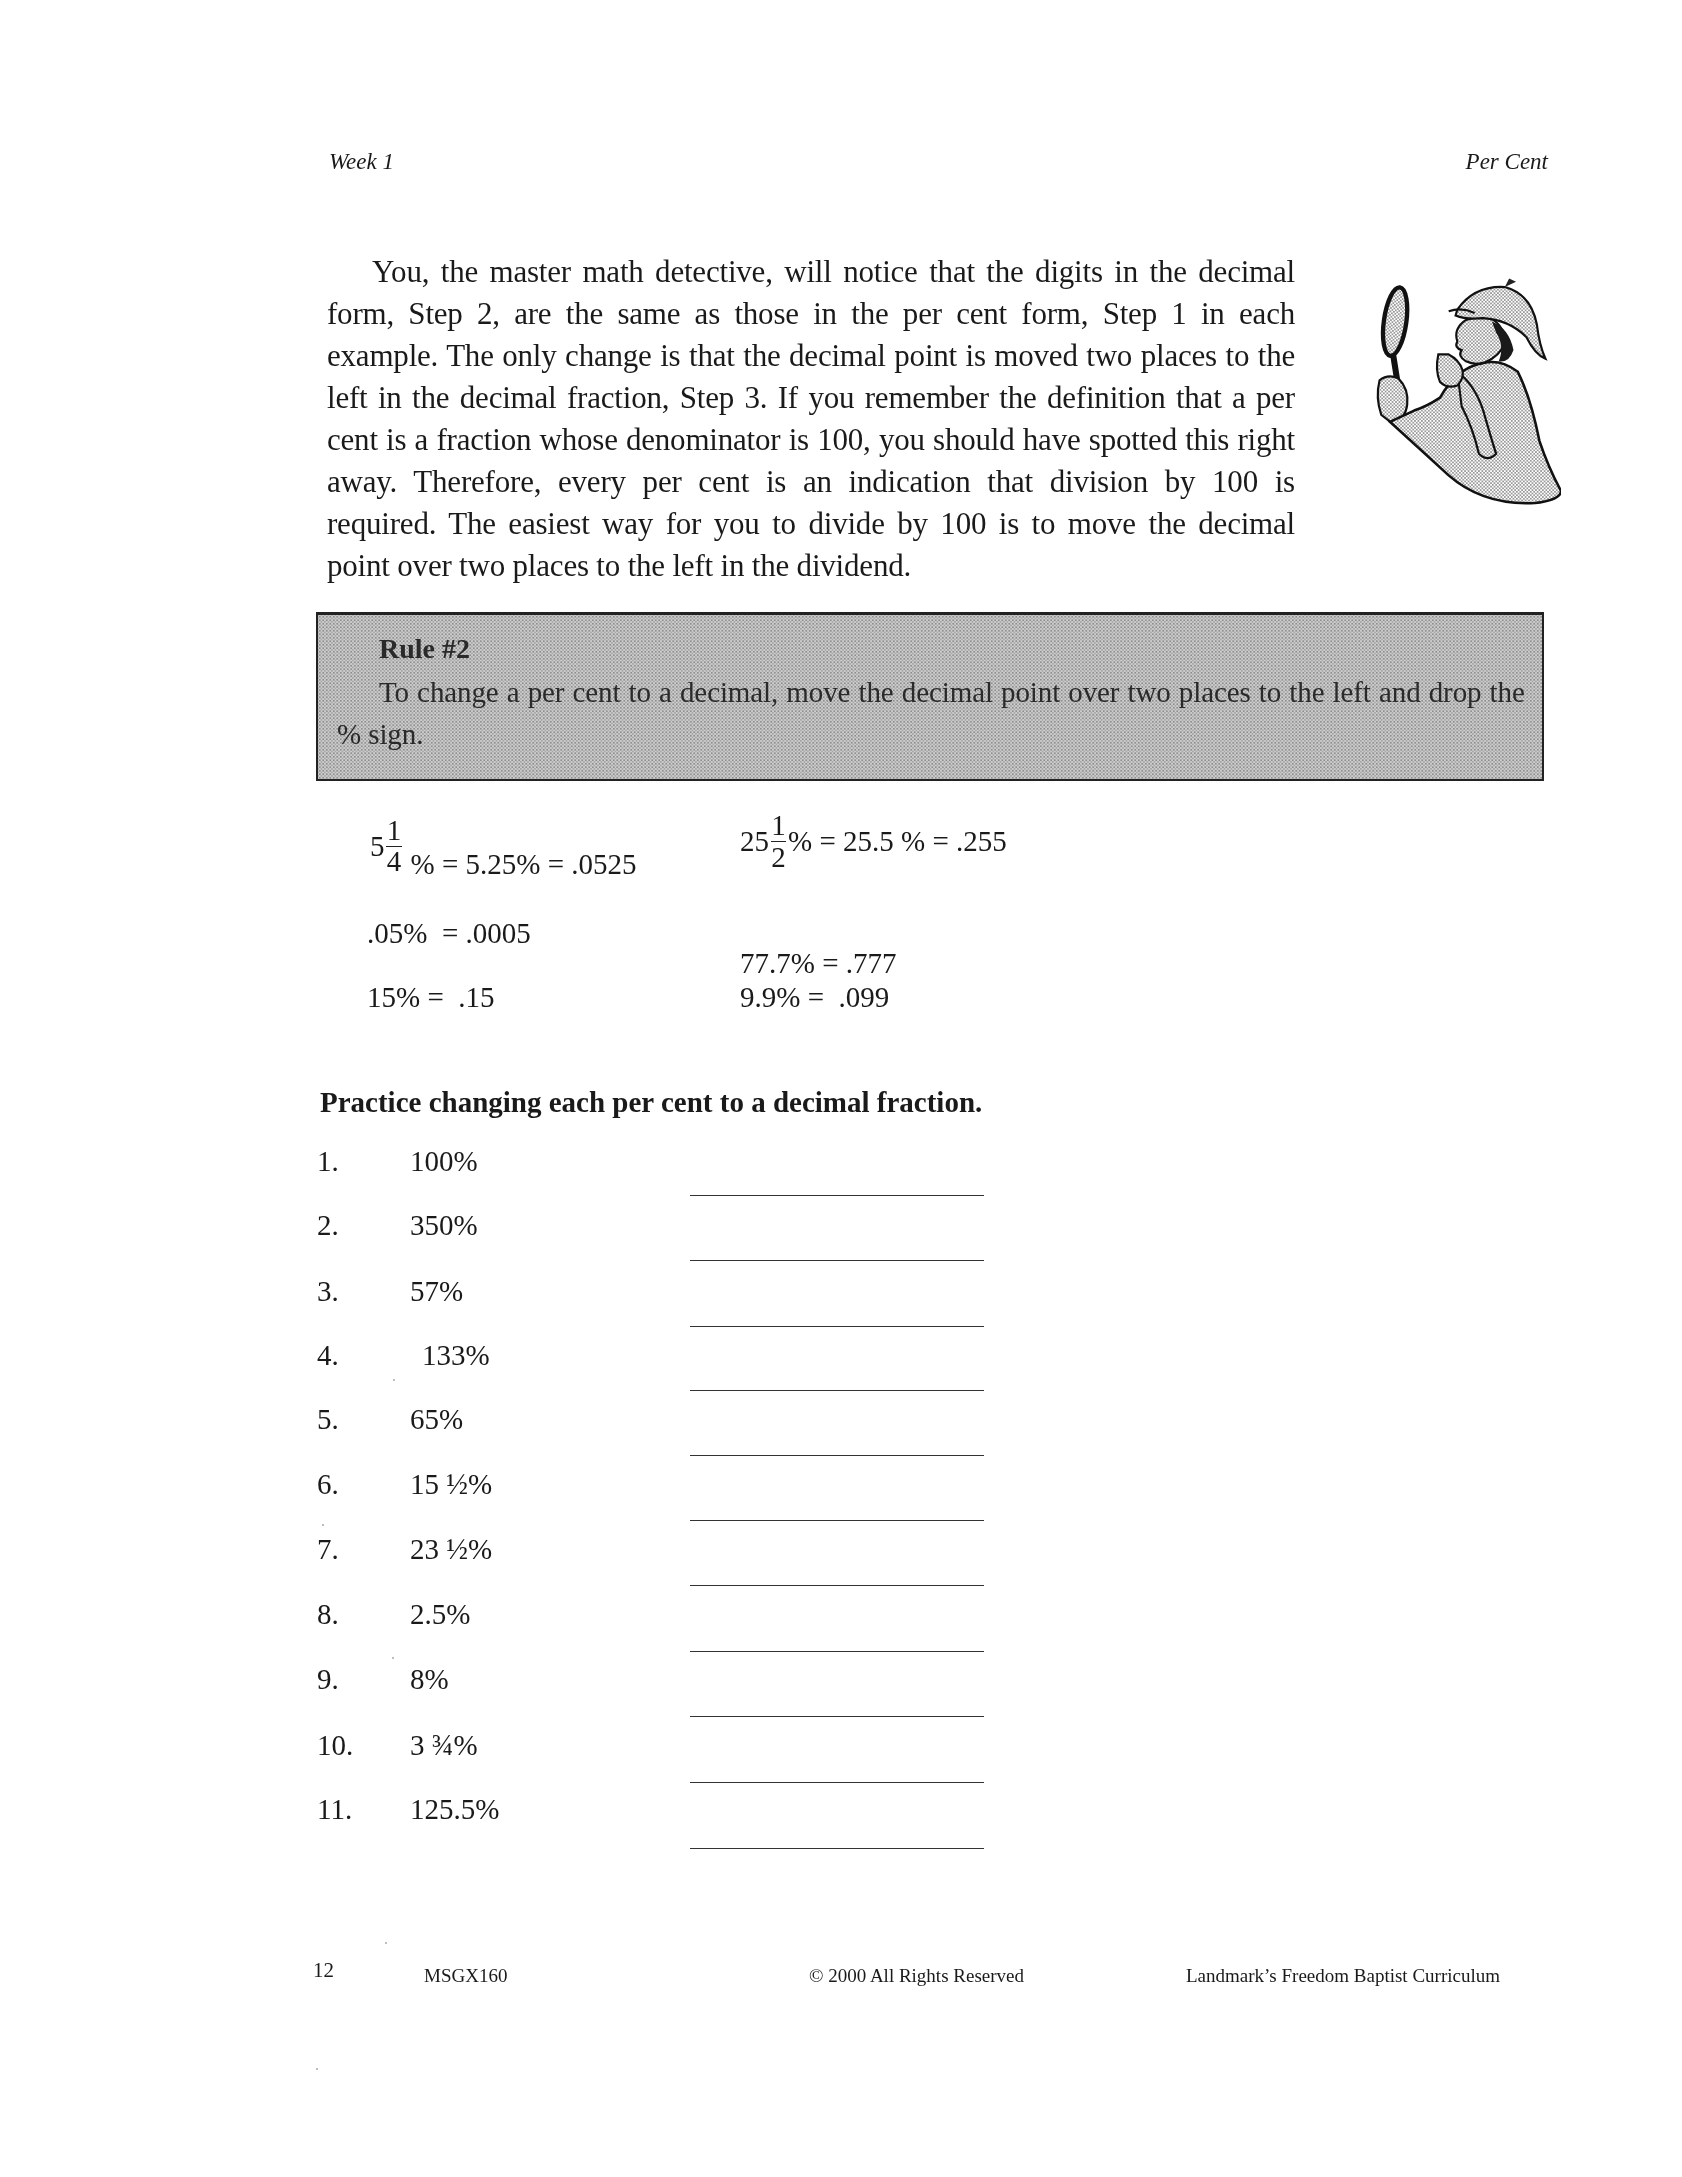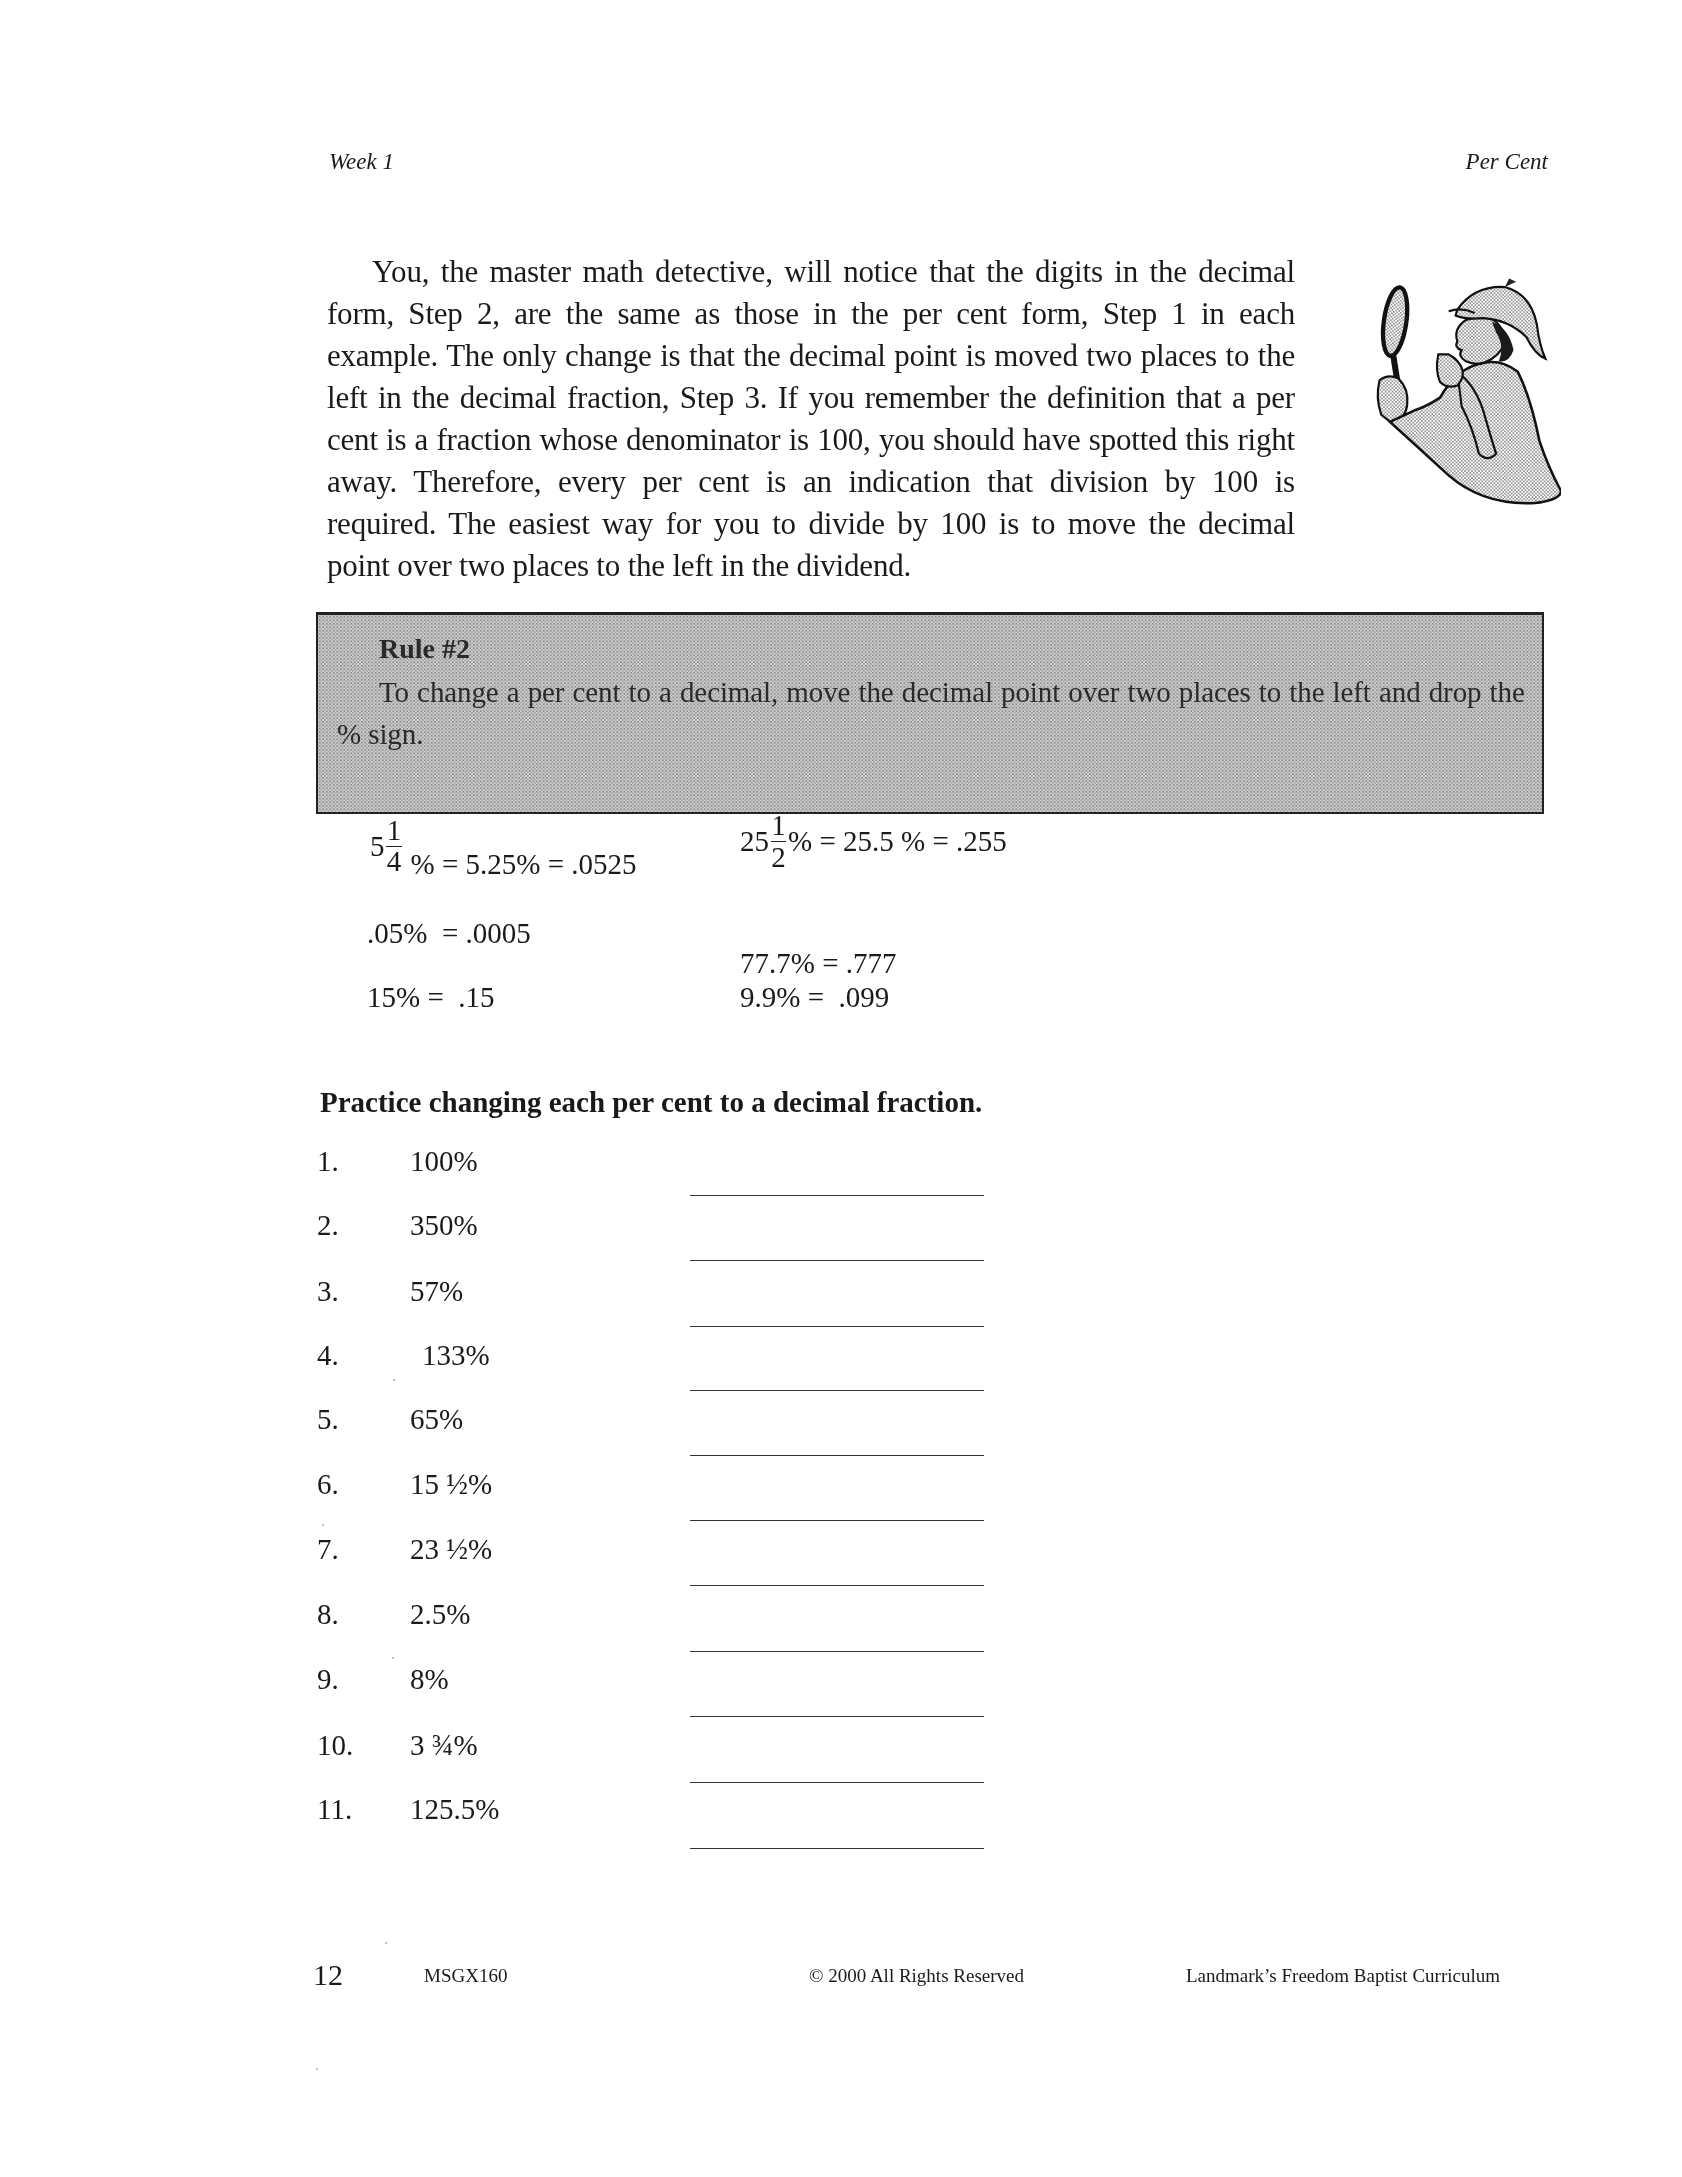--- a/index.html
+++ b/index.html
@@ -44,21 +44,21 @@
       top: 268px;
       width: 216px;
       height: 242px;
     }
 
     
     .rule-box {
       left: 316px;
       top: 612px;
       width: 1228px;
-      height: 202px;
+      height: 169px;
       box-sizing: border-box;
       border: 2.6px solid #222;
       border-top-width: 3.5px;
       background-color: #cfcfcf;
       background-image:
         radial-gradient(#8d8d8d 0.8px, transparent 1px),
         radial-gradient(#a9a9a9 0.7px, transparent 0.9px);
       background-size: 3.5px 3.5px, 3.5px 3.5px;
       background-position: 0 0, 1.7px 1.7px;
       font-size: 29px;
@@ -121,21 +121,21 @@
     }
     .q-line {
       left: 690px;
       width: 294px;
       border-top: 1.7px solid #333;
       height: 0;
     }
 
     
     .ftr { top: 1965px; font-size: 19px; }
-    .ftr-page { left: 313px; top: 1958px; font-size: 30px; }
+    .ftr-page { left: 313px; top: 1958px; font-size: 21px; }
     .ftr-code { left: 424px; }
     .ftr-copy { left: 809px; }
     .ftr-pub { left: 1186px; }
 
     .speck {
       width: 1.7px; height: 1.7px; background: #aaa; border-radius: 0.9px;
     }
   </style>
 </head>
 <body>

